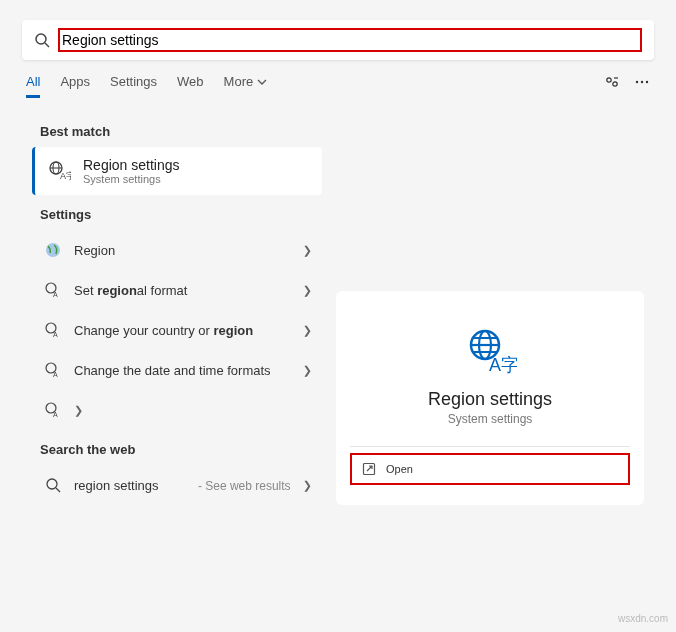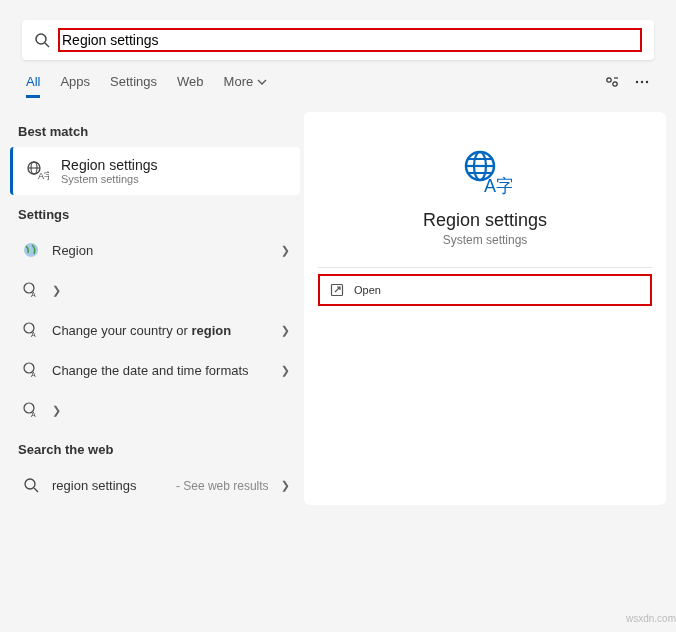--- a/index.html
+++ b/index.html
@@ -7,40 +7,40 @@
     .search-bar { background: #fff; margin: 20px 22px 0; border-radius: 4px; padding: 8px 12px; display: flex; align-items: center; box-shadow: 0 1px 3px rgba(0,0,0,.1); }
     .search-icon-wrap { margin-right: 8px; color: #333; }
     .search-input-wrap { flex: 1; border: 2.5px solid #d60000; padding: 1px 2px; }
     .search-input { border: none; outline: none; font-size: 14px; width: 100%; background: transparent; }
     .tabs { display: flex; align-items: flex-start; padding: 14px 26px 4px; gap: 20px; color: #555; font-size: 13px; }
     .tab { padding-bottom: 6px; cursor: pointer; }
     .tab.active { color: #005fb8; border-bottom: 3px solid #005fb8; font-weight: 500; }
     .tab-more { display: flex; align-items: center; gap: 4px; cursor: pointer; }
     .top-right { margin-left: auto; display: flex; gap: 14px; color: #333; }
     .top-right-btn { cursor: pointer; font-size: 14px; }
-    .content { display: flex; padding: 0 10px; gap: 4px; margin-top: 10px; }
+    .content { display: flex; padding: 0 32px; gap: 14px; margin-top: 10px; align-items: flex-end; }
     .left { flex: 0 0 290px; }
     .right { flex: 1; background: #fff; border-radius: 6px; padding: 20px 0; }
     .section-label { font-size: 13px; font-weight: 600; color: #333; padding: 12px 8px 8px; }
     .best-match { background: #fff; border-radius: 4px; display: flex; align-items: center; padding: 10px; border-left: 3px solid #005fb8; }
     .bm-icon { width: 28px; height: 28px; margin-right: 10px; display: flex; align-items: center; justify-content: center; }
     .bm-title { font-size: 14px; color: #222; font-weight: 500; }
     .bm-sub { font-size: 11px; color: #777; }
     .list-item { display: flex; align-items: center; padding: 9px 10px; cursor: pointer; font-size: 13px; color: #333; }
     .li-icon { width: 22px; height: 22px; margin-right: 10px; display: flex; align-items: center; justify-content: center; font-size: 14px; color: #444; }
     .li-text { flex: 1; }
     .li-chevron { color: #666; font-size: 11px; }
     .web-suffix { color: #888; font-size: 12px; margin-left: 36px; }
     .detail-icon { display: flex; justify-content: center; margin-top: 12px; margin-bottom: 12px; }
     .detail-title { text-align: center; font-size: 18px; color: #222; margin-bottom: 2px; }
     .detail-sub { text-align: center; font-size: 12px; color: #777; }
     .sep { border-top: 1px solid #e5e5e5; margin: 20px 14px 6px; }
     .open-row { margin: 0 14px; border: 2.5px solid #d60000; display: flex; align-items: center; padding: 7px 10px; font-size: 11px; color: #333; cursor: pointer; }
     .open-row .open-icon { margin-right: 10px; color: #555; }
-    .watermark { position: absolute; right: 0; bottom: 8px; font-size: 10px; color: #bbb; }
+    .watermark { position: absolute; right: 8px; bottom: 8px; font-size: 10px; color: #bbb; }
     svg { display: block; }
   </style>
 </head>
 <body>
 
 <div class="search-bar">
   <span class="search-icon-wrap">
     <svg width="16" height="16" viewBox="0 0 16 16">
         <circle cx="7" cy="7" r="5" fill="none" stroke="#444" stroke-width="1.5"></circle>
         <line x1="11" y1="11" x2="15" y2="15" stroke="#444" stroke-width="1.5"></line>
@@ -113,20 +113,23 @@
       <span class="li-chevron">❯</span>
     </div>
 
     <div class="list-item">
       <span class="li-icon">
         <svg width="18" height="18" viewBox="0 0 18 18">
             <circle cx="7" cy="7" r="5" fill="none" stroke="#444" stroke-width="1.2"></circle>
             <text x="9" y="16" font-size="7" fill="#444">A</text>
           </svg>
       </span>
+      <span class="li-text">
+        <span>Set </span><b>region</b><span>al format</span>
+      </span>
       <span class="li-chevron">❯</span>
     </div>
 
     <div class="list-item">
       <span class="li-icon">
         <svg width="18" height="18" viewBox="0 0 18 18">
             <circle cx="7" cy="7" r="5" fill="none" stroke="#444" stroke-width="1.2"></circle>
             <text x="9" y="16" font-size="7" fill="#444">A</text>
           </svg>
       </span>

